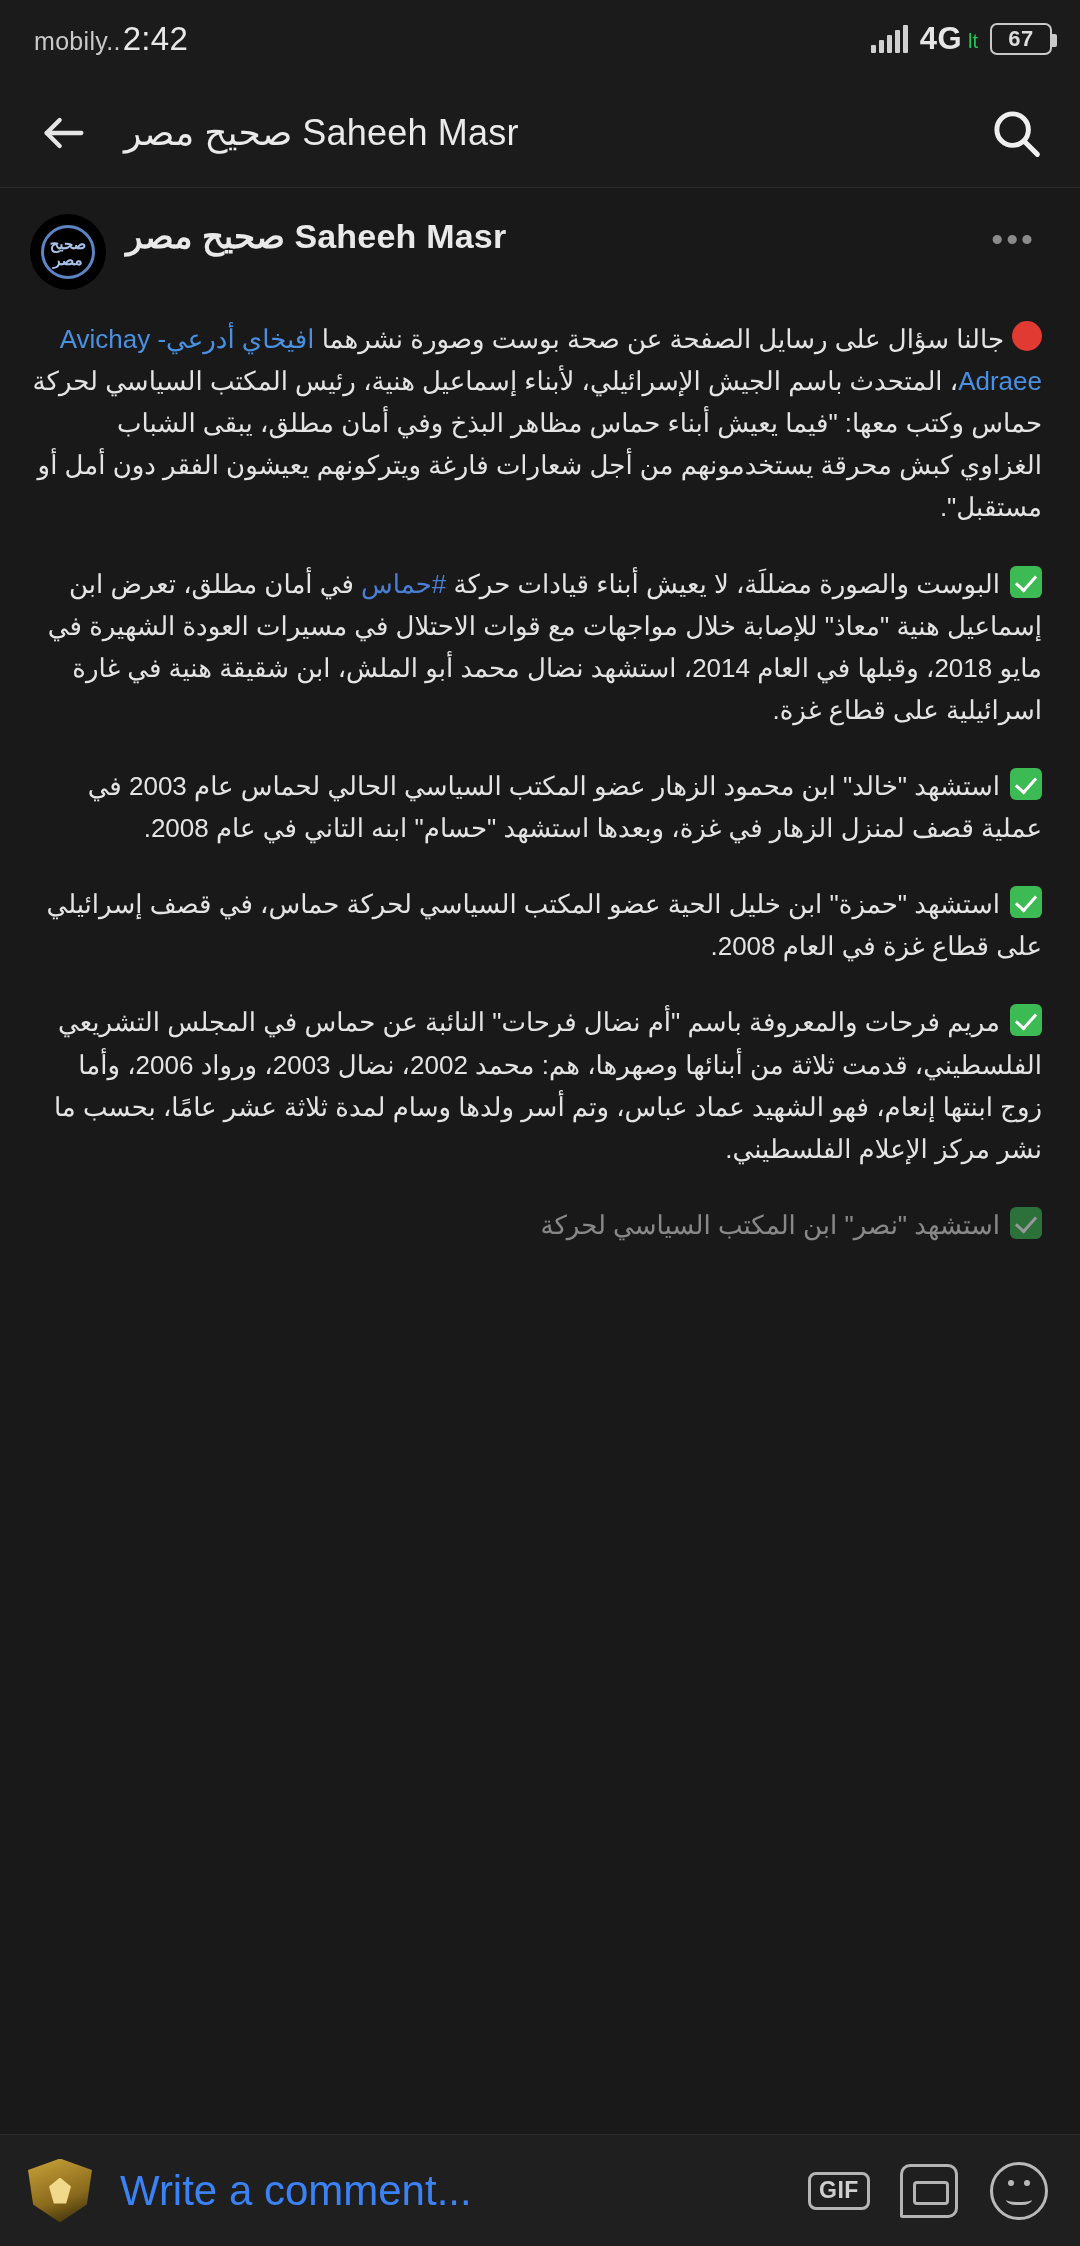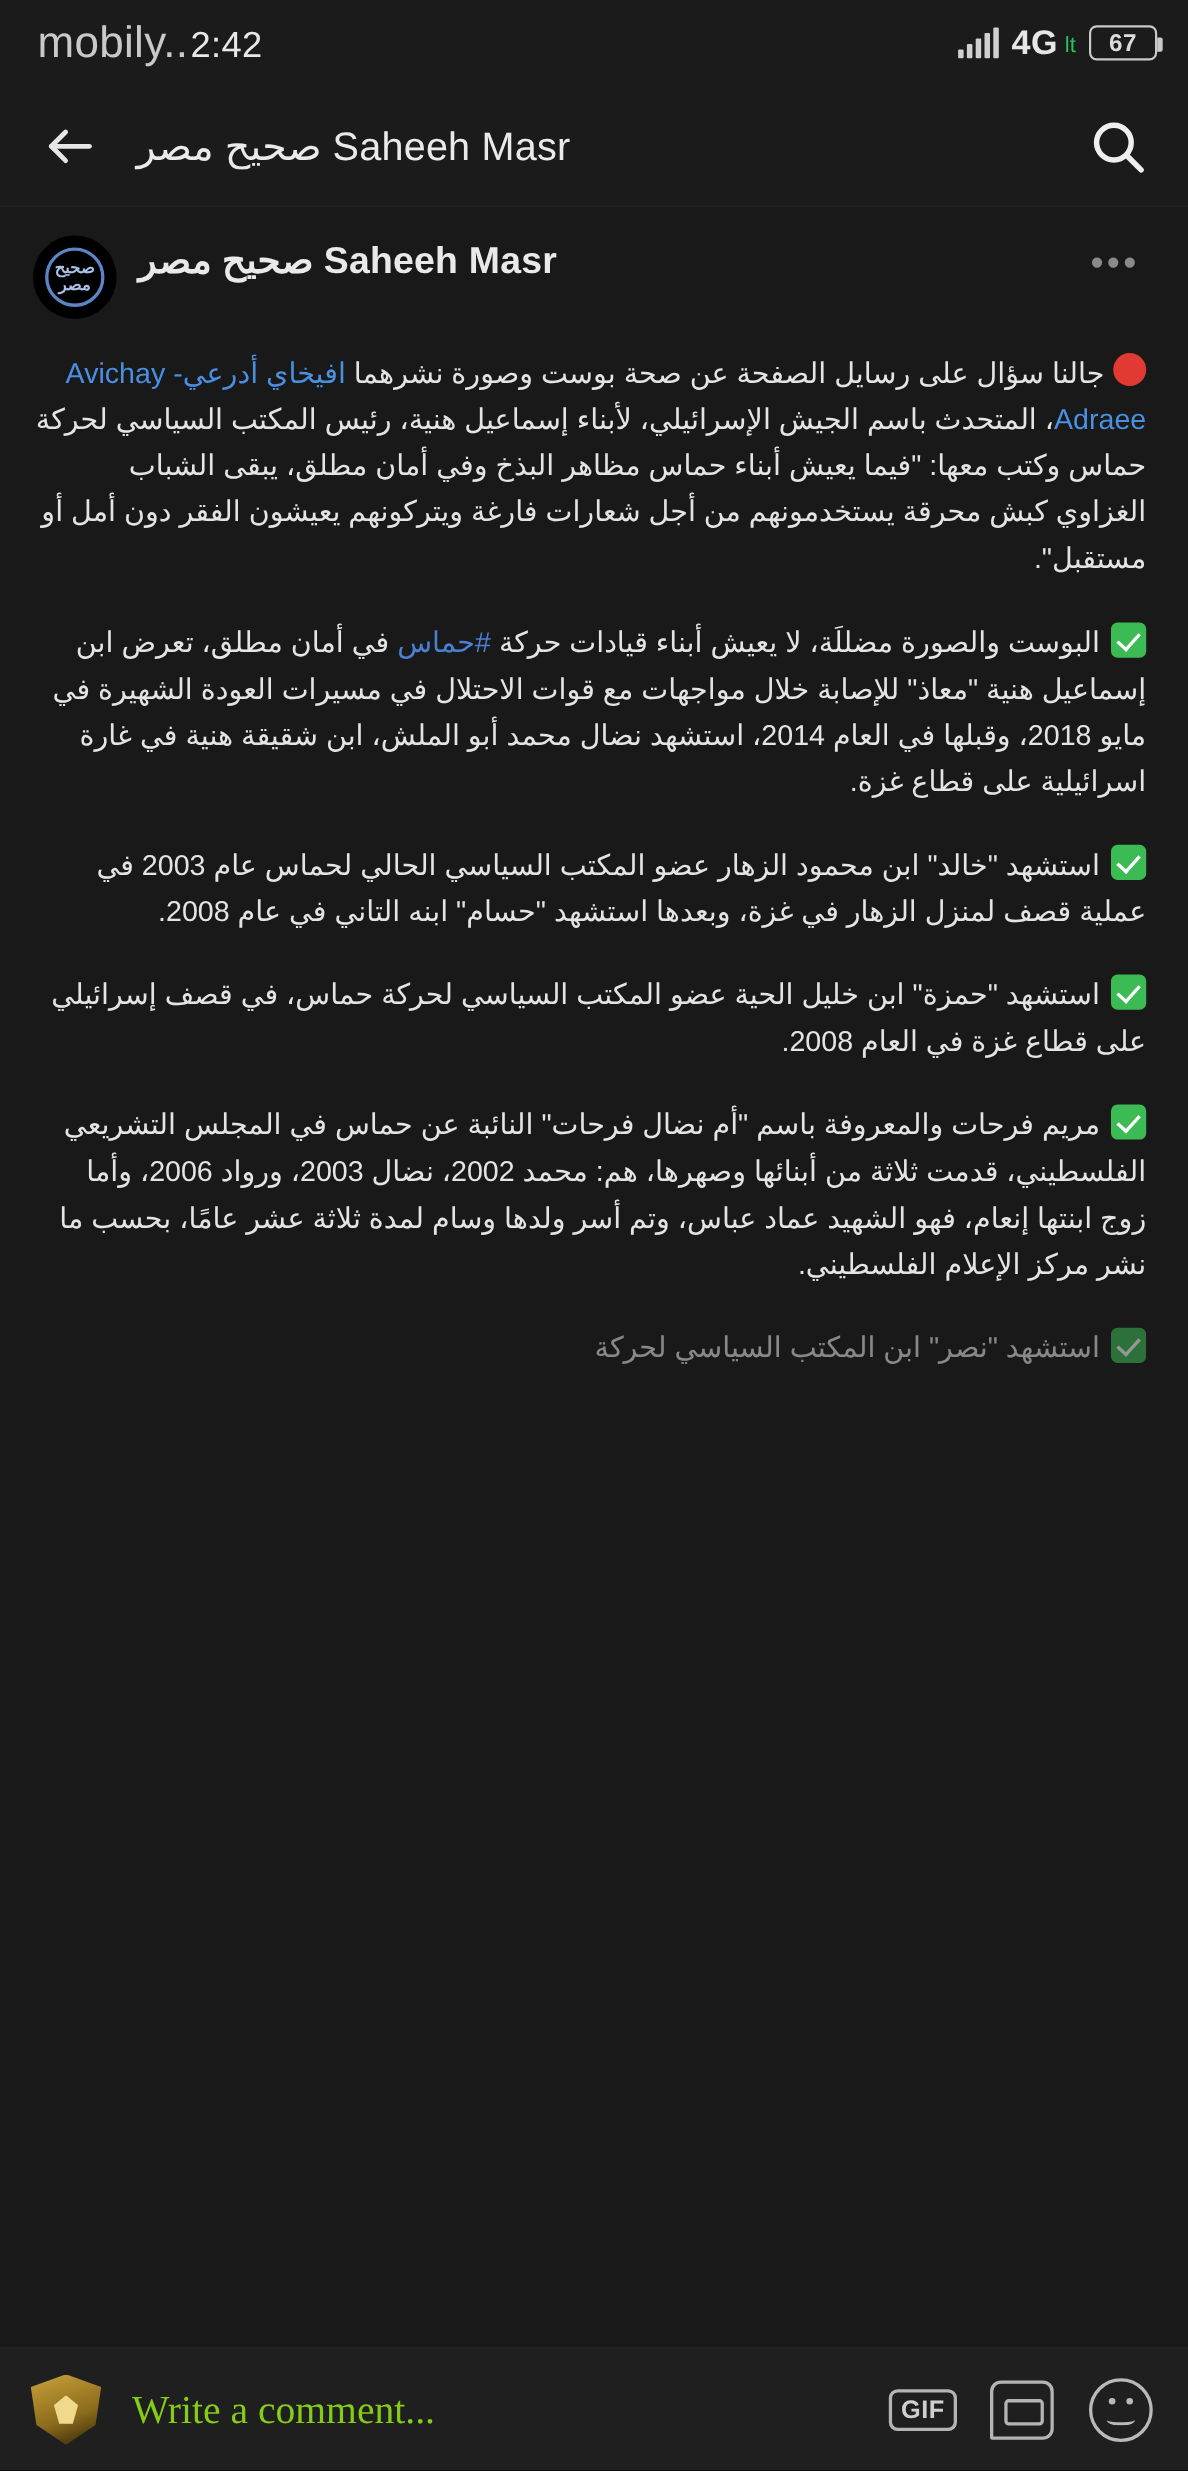--- a/index.html
+++ b/index.html
@@ -31,21 +31,21 @@
     color: #d9d9d9;
   }
   .status-left {
     display: flex;
     align-items: baseline;
     gap: 0px;
     font-size: 33px;
     letter-spacing: .3px;
     color: #cfcfcf;
   }
-  .status-carrier { font-size: 40px; color: #c9c9c9; }
+  .status-carrier { font-size: 25px; color: #c9c9c9; }
   .status-time { font-size: 33px; color: #e8e8e8; font-weight: 500; margin-left: 2px;}
   .status-right {
     display: flex;
     align-items: center;
     gap: 12px;
   }
   .signal-bars {
     display: flex;
     align-items: flex-end;
     gap: 3px;
@@ -246,25 +246,24 @@
     display:flex; align-items:center; justify-content:center;
   }
   .comment-avatar .shield i {
     display:block;
     width: 22px; height: 26px;
     background: #f0d98a;
     clip-path: polygon(50% 0%, 100% 35%, 78% 100%, 22% 100%, 0% 35%);
   }
   .comment-input {
     flex: 1;
-    color: #84cc16;
-    font-size: 36px;
+    color: #3b82f6;
+    font-size: 42px;
     white-space: nowrap;
     overflow: hidden;
-    font-family: Liberation Serif, serif;
   }
   .cmt-icon {
     flex: 0 0 auto;
     width: 62px; height: 62px;
     display:flex; align-items:center; justify-content:center;
     color: #b9b9b9;
   }
   .gif-box {
     border: 3px solid #b4b4b4;
     border-radius: 8px;

